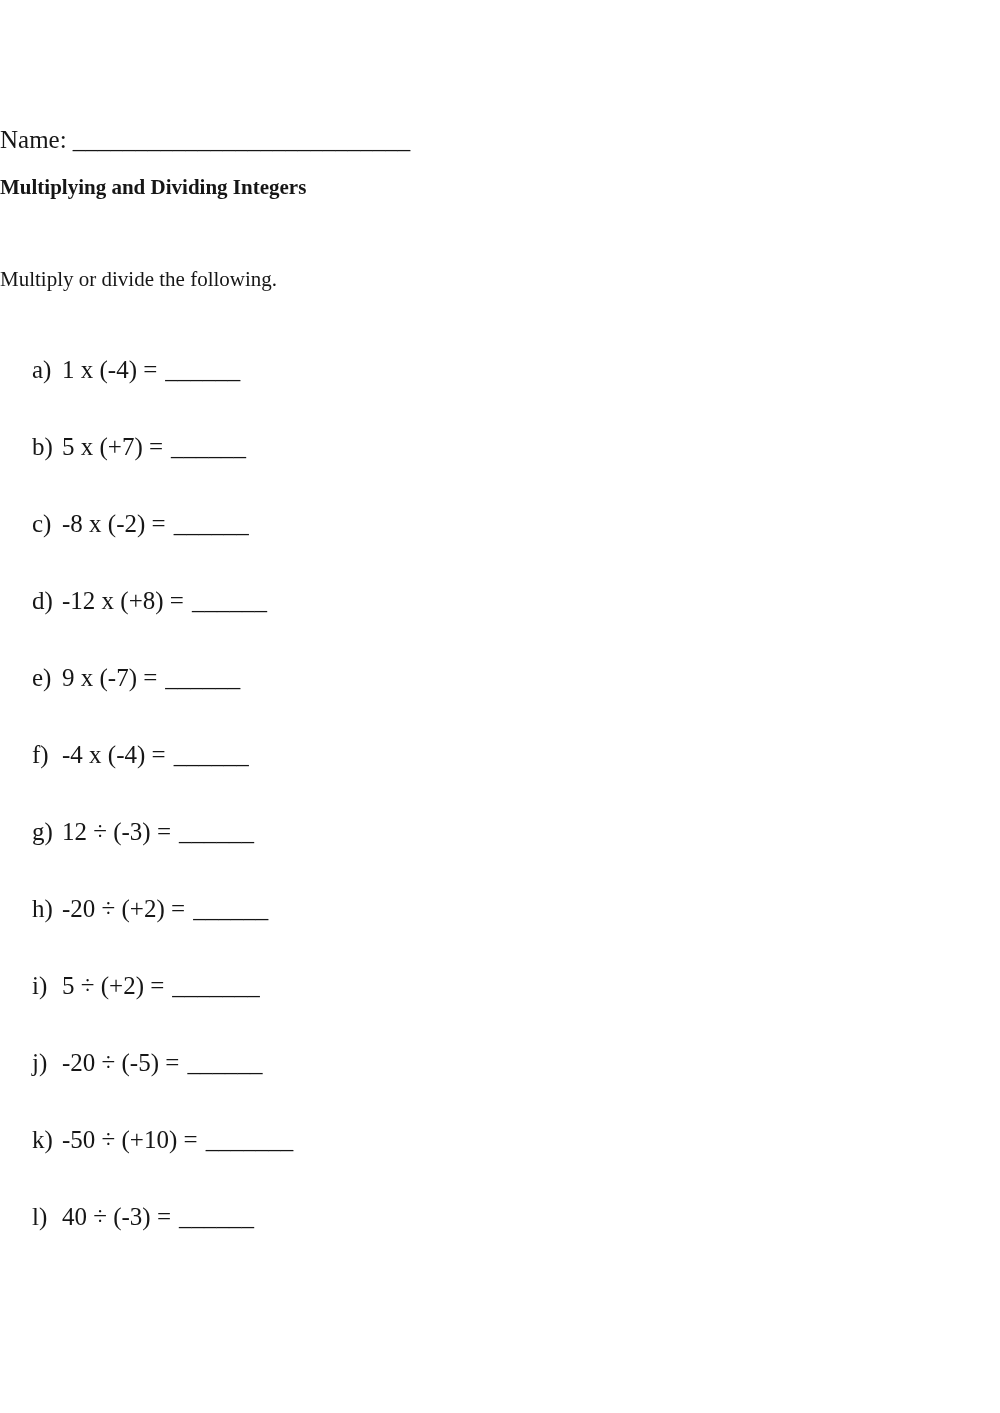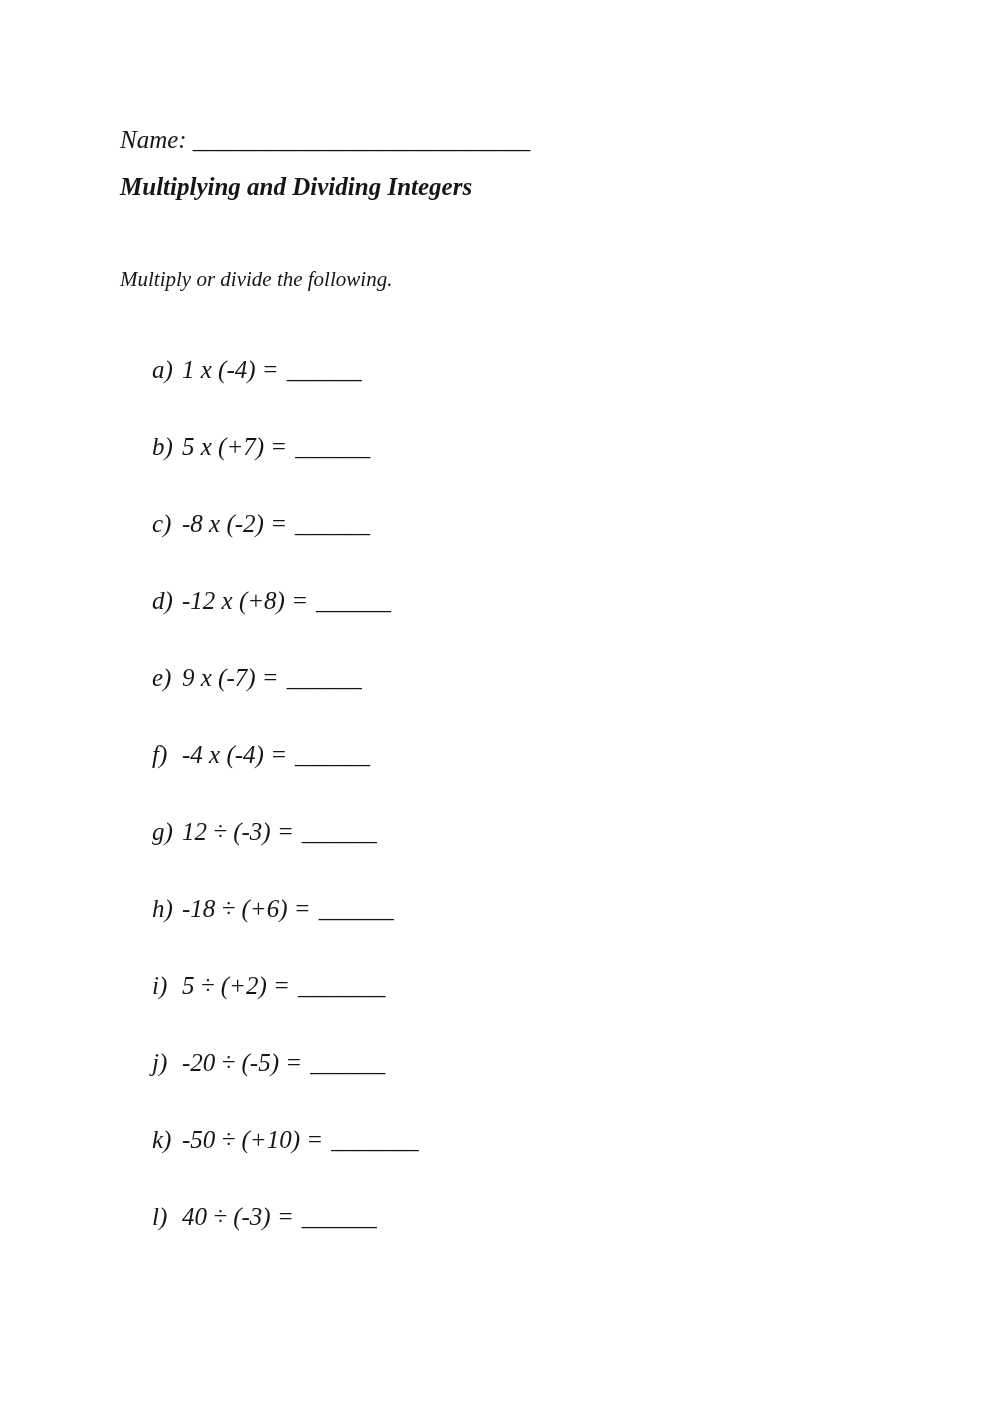--- a/index.html
+++ b/index.html
@@ -11,37 +11,35 @@
     position: relative;
     width: 1000px;
     height: 1413px;
     background: #ffffff;
     font-family: "Liberation Serif", "DejaVu Serif", serif;
     color: #161616;
     overflow: hidden;
     box-sizing: border-box;
   }
   .content {
-    margin-left: 120px;
     margin-right: 90px;
-    font-style: italic;
   }
   .name-line {
     padding-top: 125px;
     font-size: 25px;
     line-height: 30px;
     white-space: nowrap;
   }
   .name-blank {
     margin-left: 6px;
     letter-spacing: 0;
   }
   .worksheet-title {
     margin-top: 17px;
-    font-size: 25px;
+    font-size: 21px;
     font-weight: bold;
     line-height: 30px;
   }
   .instruction {
     margin-top: 62px;
     font-size: 21px;
     line-height: 30px;
   }
   .problem-list {
     margin-top: 61px;
@@ -123,21 +121,21 @@
       </div>
 
       <div class="problem">
         <span class="problem-label">g)</span>
         <span class="problem-expr">12 ÷ (-3) =</span>
         <span class="answer-blank">______</span>
       </div>
 
       <div class="problem">
         <span class="problem-label">h)</span>
-        <span class="problem-expr">-18 ÷ (+6) =</span>
+        <span class="problem-expr">-20 ÷ (+2) =</span>
         <span class="answer-blank">______</span>
       </div>
 
       <div class="problem">
         <span class="problem-label">i)</span>
         <span class="problem-expr">5 ÷ (+2) =</span>
         <span class="answer-blank">_______</span>
       </div>
 
       <div class="problem">

